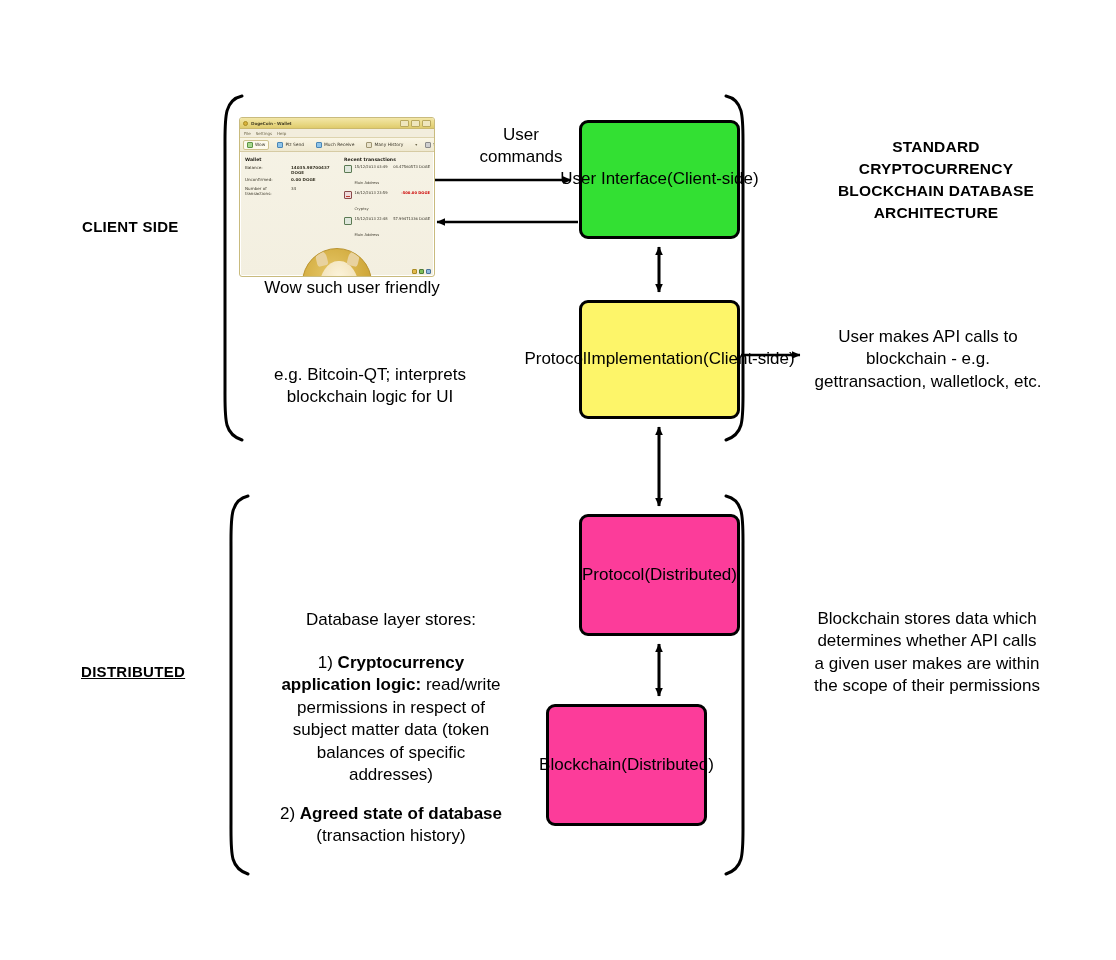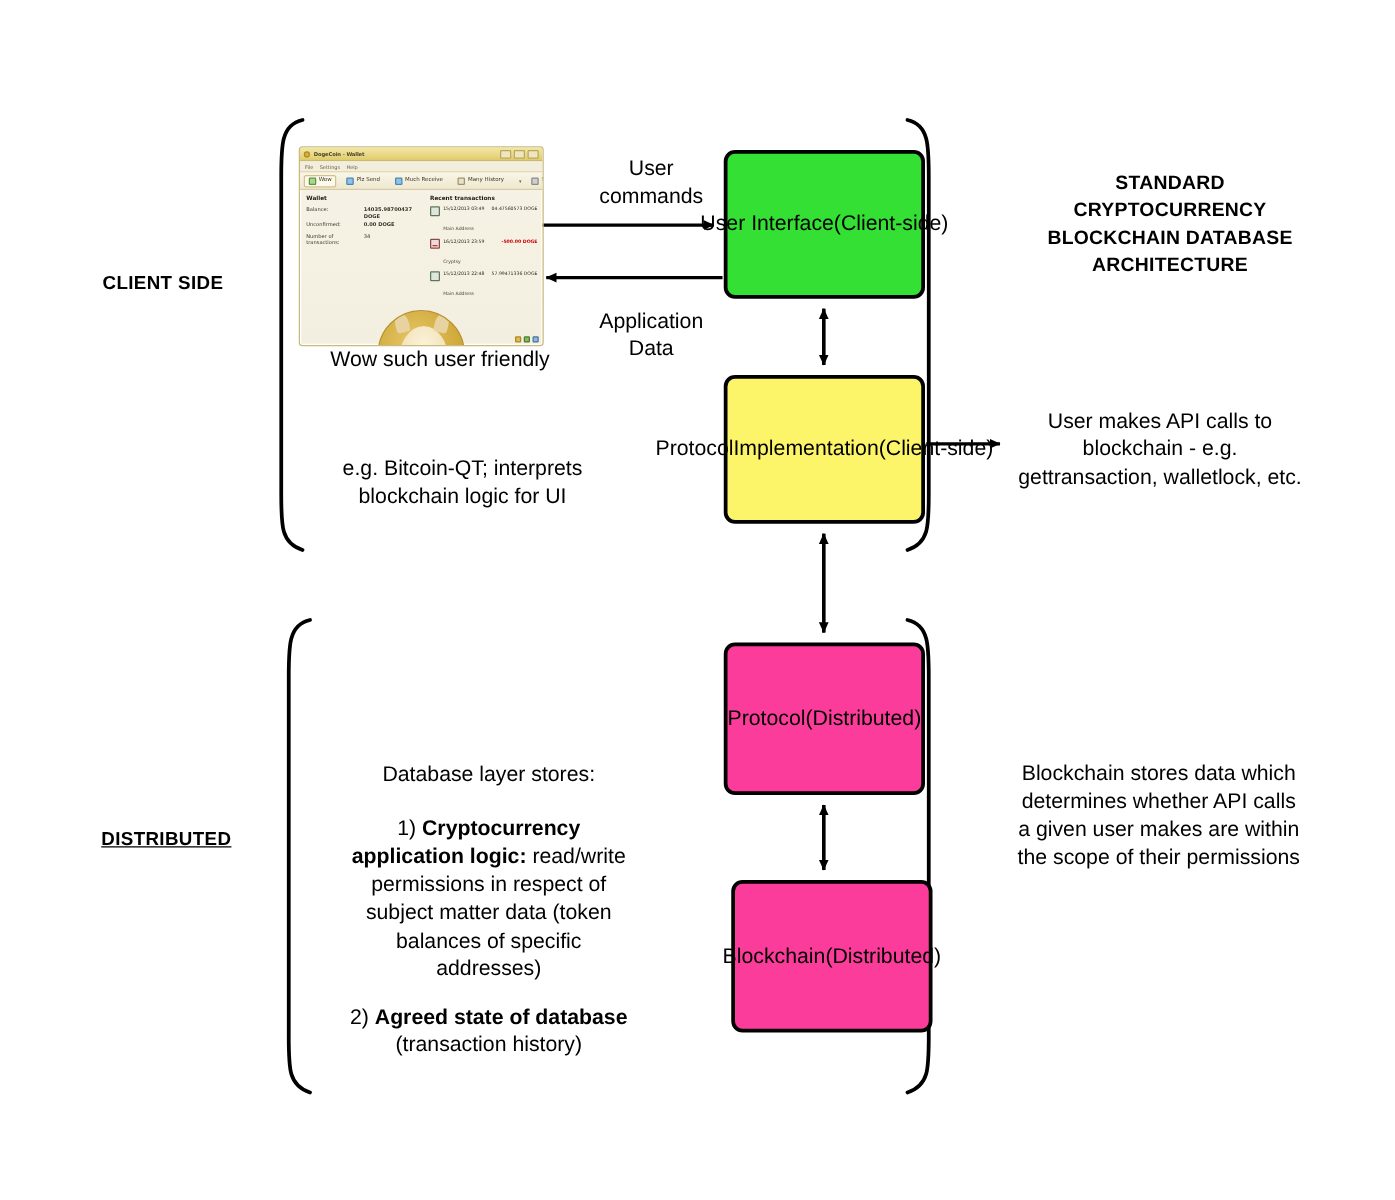--- a/index.html
+++ b/index.html
@@ -33,21 +33,21 @@
     text-align: center;
     font-size: 17px;
     line-height: 1.3;
     z-index: 5;
   }
   .node .ln { display: block; white-space: nowrap; }
 
   #node-ui        { left: 579px; top: 120px;  width: 161px; height: 119px; background: #33e033; }
   #node-protoimpl { left: 579px; top: 300px;  width: 161px; height: 119px; background: #fdf569; }
   #node-protodist { left: 579px; top: 514px;  width: 161px; height: 122px; background: #fc3c9a; }
-  #node-blockchain{ left: 585px; top: 704px;  width: 161px; height: 122px; background: #fc3c9a; }
+  #node-blockchain{ left: 546px; top: 704px;  width: 161px; height: 122px; background: #fc3c9a; }
 
   
   .txt {
     position: absolute;
     text-align: center;
     font-size: 17px;
     line-height: 1.32;
     z-index: 4;
   }
   .txt.bold { font-weight: bold; }
@@ -353,21 +353,20 @@
 
     <div id="wallet-statusbar">
       <i></i>
       <i class="g"></i>
       <i class="b"></i>
     </div>
   </div>
 
   <div class="txt" id="arrowlabel-user-commands"><span class="multiline">User<br>commands</span></div>
 
-  <div class="txt" id="arrowlabel-application-data"><span class="multiline">Application<br>Data</span></div>
 
   <div class="node" id="node-ui" style="background: rgb(51, 224, 51);">
     <span class="ln">User Interface</span>
     <span class="ln">(Client-side)</span>
   </div>
 
   <div class="node" id="node-protoimpl" style="background: rgb(253, 245, 105);">
     <span class="ln">Protocol</span>
     <span class="ln">Implementation</span>
     <span class="ln">(Client-side)</span>

